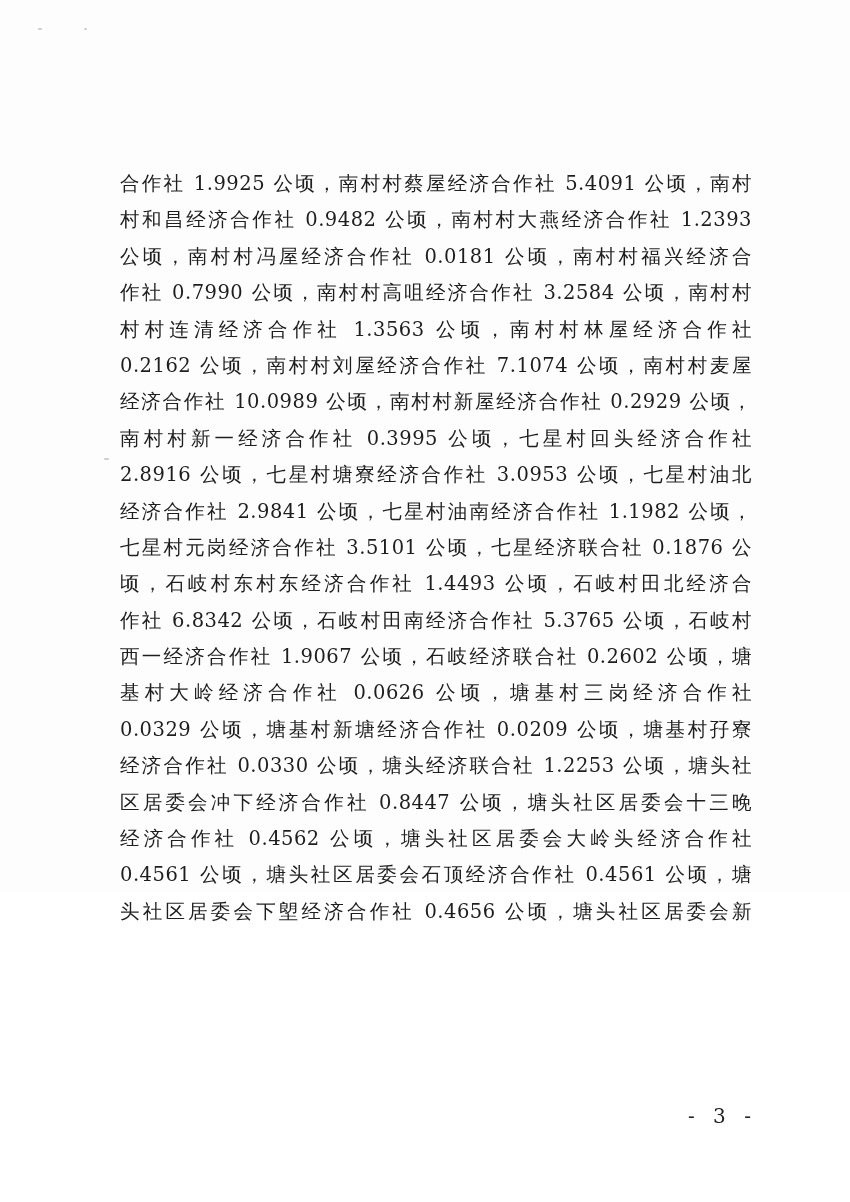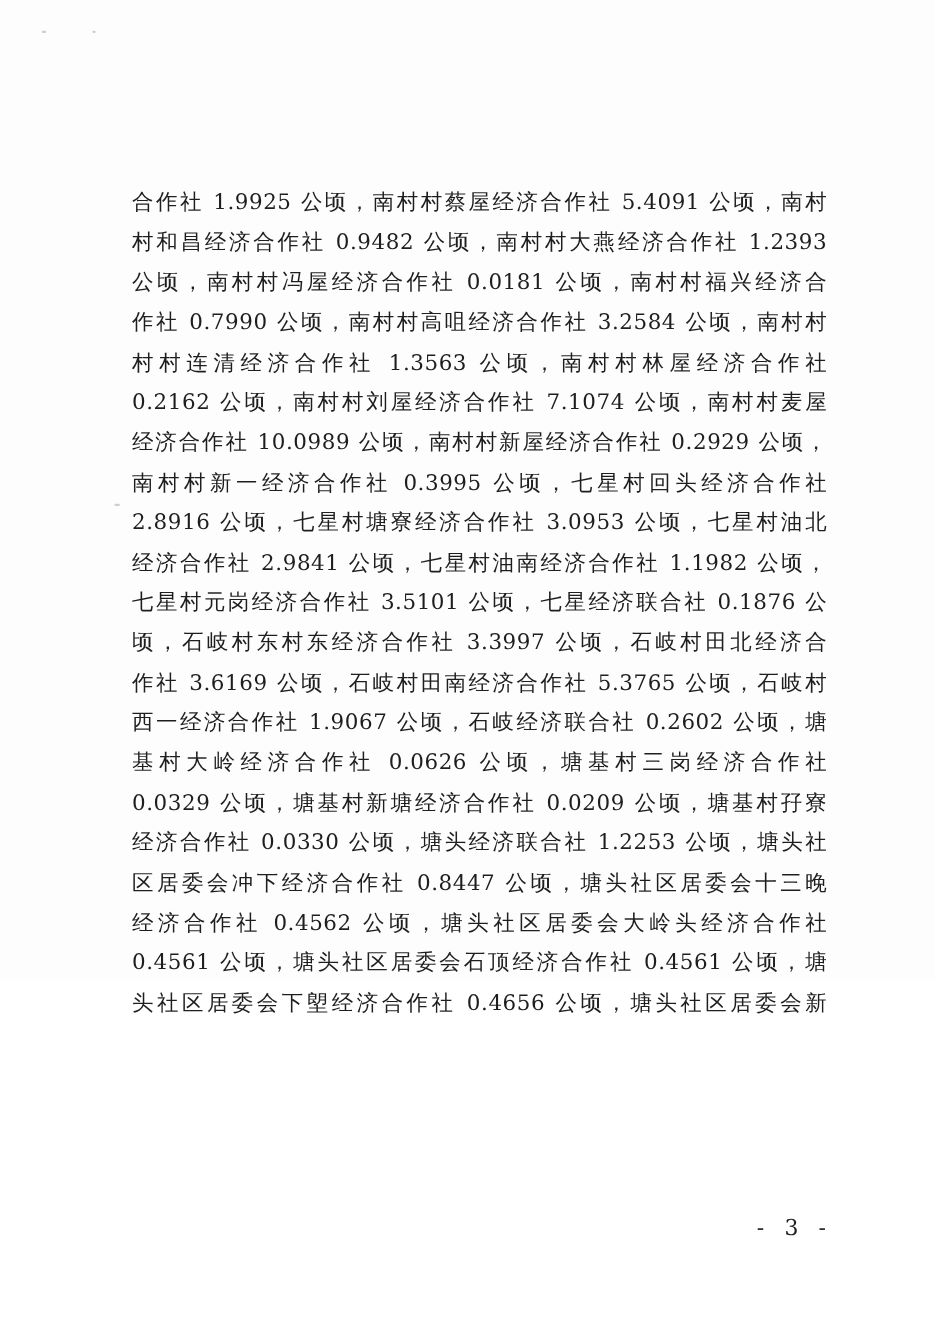--- a/index.html
+++ b/index.html
@@ -25,22 +25,22 @@
     <div class="line">村和昌经济合作社 0.9482 公顷，南村村大燕经济合作社 1.2393</div>
     <div class="line">公顷，南村村冯屋经济合作社 0.0181 公顷，南村村福兴经济合</div>
     <div class="line">作社 0.7990 公顷，南村村高咀经济合作社 3.2584 公顷，南村村</div>
     <div class="line">村村连清经济合作社 1.3563 公顷，南村村林屋经济合作社</div>
     <div class="line">0.2162 公顷，南村村刘屋经济合作社 7.1074 公顷，南村村麦屋</div>
     <div class="line">经济合作社 10.0989 公顷，南村村新屋经济合作社 0.2929 公顷，</div>
     <div class="line">南村村新一经济合作社 0.3995 公顷，七星村回头经济合作社</div>
     <div class="line">2.8916 公顷，七星村塘寮经济合作社 3.0953 公顷，七星村油北</div>
     <div class="line">经济合作社 2.9841 公顷，七星村油南经济合作社 1.1982 公顷，</div>
     <div class="line">七星村元岗经济合作社 3.5101 公顷，七星经济联合社 0.1876 公</div>
-    <div class="line">顷，石岐村东村东经济合作社 3.3997 公顷，石岐村田北经济合</div>
-    <div class="line">作社 3.6169 公顷，石岐村田南经济合作社 5.3765 公顷，石岐村</div>
+    <div class="line">顷，石岐村东村东经济合作社 1.4493 公顷，石岐村田北经济合</div>
+    <div class="line">作社 6.8342 公顷，石岐村田南经济合作社 5.3765 公顷，石岐村</div>
     <div class="line">西一经济合作社 1.9067 公顷，石岐经济联合社 0.2602 公顷，塘</div>
     <div class="line">基村大岭经济合作社 0.0626 公顷，塘基村三岗经济合作社</div>
     <div class="line">0.0329 公顷，塘基村新塘经济合作社 0.0209 公顷，塘基村孖寮</div>
     <div class="line">经济合作社 0.0330 公顷，塘头经济联合社 1.2253 公顷，塘头社</div>
     <div class="line">区居委会冲下经济合作社 0.8447 公顷，塘头社区居委会十三晚</div>
     <div class="line">经济合作社 0.4562 公顷，塘头社区居委会大岭头经济合作社</div>
     <div class="line">0.4561 公顷，塘头社区居委会石顶经济合作社 0.4561 公顷，塘</div>
     <div class="line">头社区居委会下塱经济合作社 0.4656 公顷，塘头社区居委会新</div>
   </div>
 

